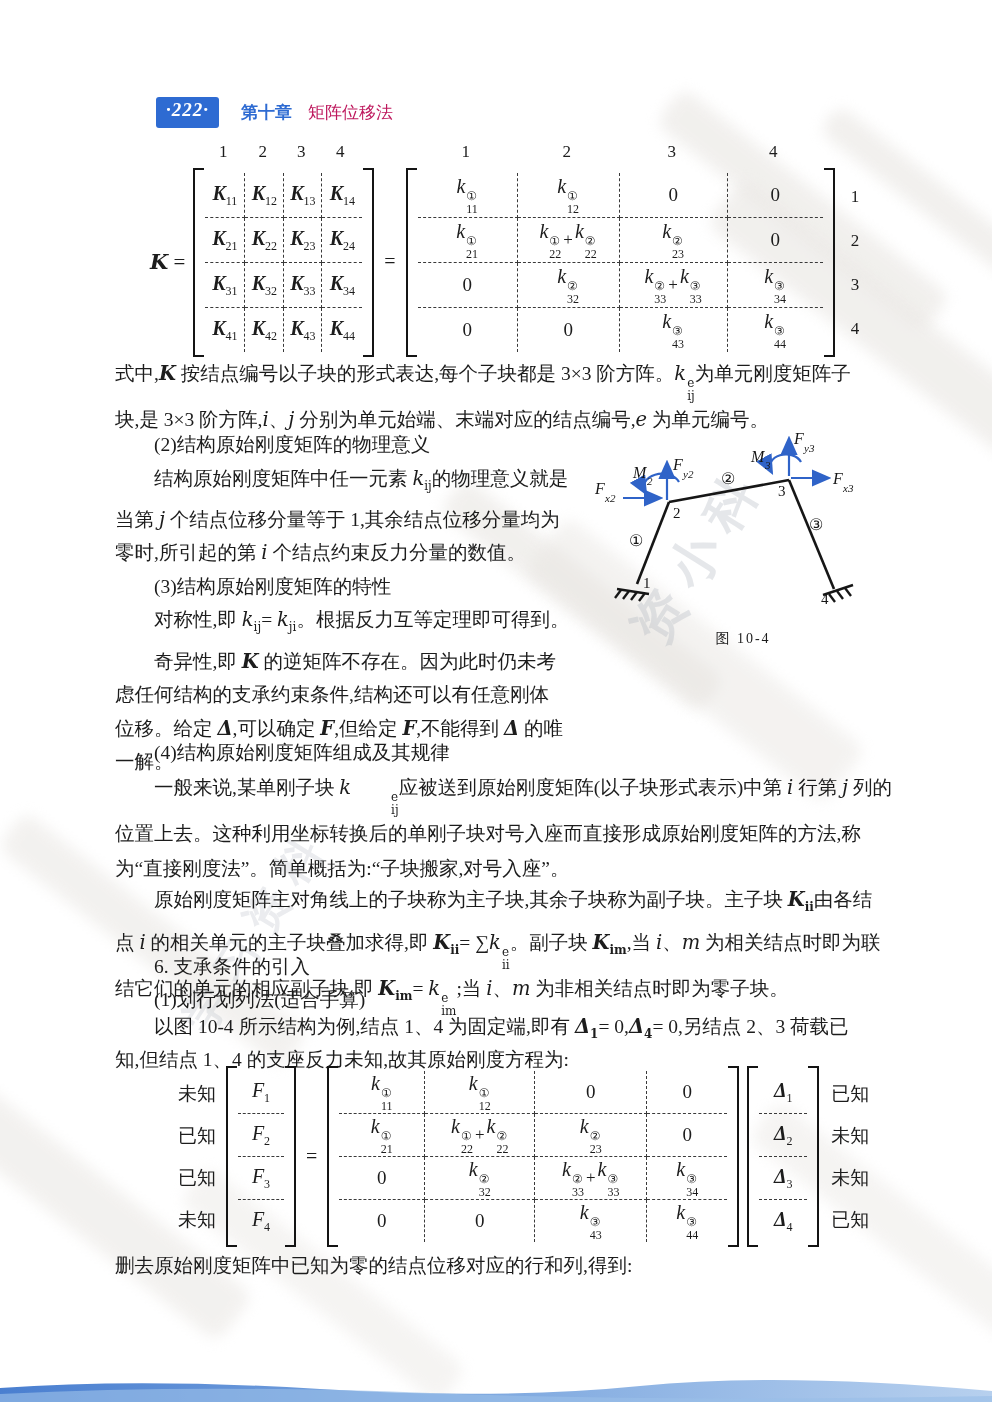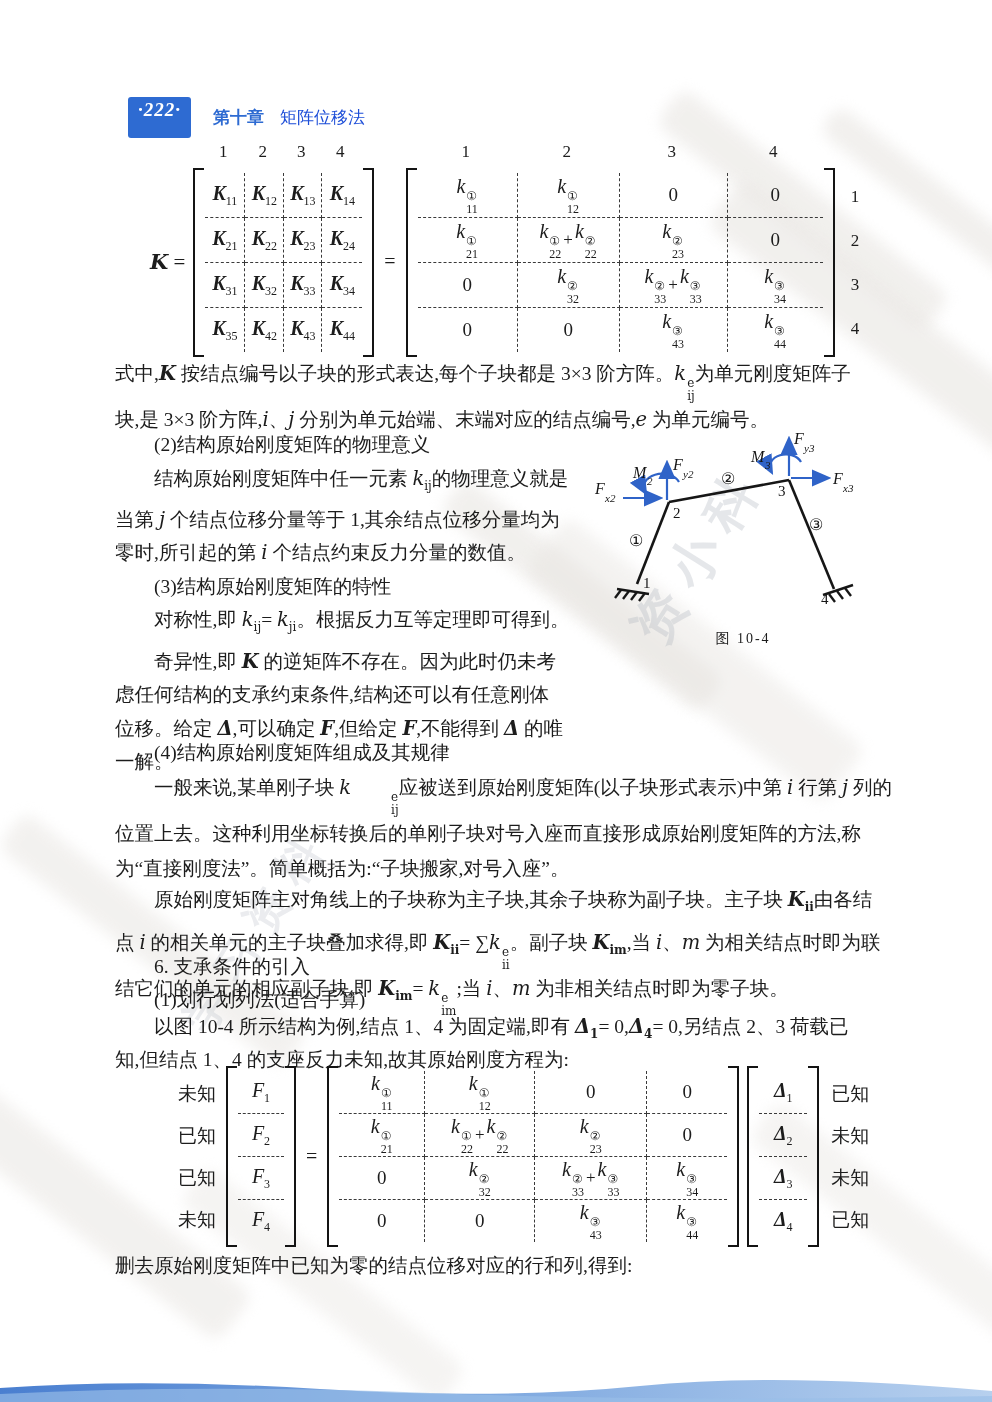--- a/index.html
+++ b/index.html
@@ -7,23 +7,23 @@
     width:992px;height:1402px;position:relative;overflow:hidden;background:#ffffff;
     font-family:"Liberation Serif","DejaVu Serif",serif;color:#1c1c1c;
   }
   .abs{position:absolute;}
   
   .streak{position:absolute;background:#e7e4e0;opacity:.55;filter:blur(7px);transform:rotate(-52deg);border-radius:14px;pointer-events:none;}
   .wmtext{position:absolute;color:rgba(168,174,186,.30);font-size:52px;font-weight:bold;transform:rotate(-58deg);letter-spacing:14px;pointer-events:none;white-space:nowrap;}
   
   .hdr{top:97px;left:128px;display:flex;align-items:center;gap:22px;}
   .badge{background:#2e6bd2;color:#fff;font-style:italic;font-weight:bold;font-size:19px;
-    padding:2px 10px 17px 10px;border-radius:3px;letter-spacing:1px;}
+    padding:2px 10px 7px 10px;border-radius:3px;letter-spacing:1px;margin-left:28px;}
   .chap{color:#2e6bd2;font-size:17px;font-weight:bold;font-family:Liberation Serif, serif;}
-  .chapt{color:#1d4ed8;font-size:17px;font-family:"Liberation Sans",sans-serif;margin-left:-6px;}
+  .chapt{color:#be185d;font-size:17px;font-family:"Liberation Sans",sans-serif;margin-left:-6px;}
   
   .eqrow{display:flex;align-items:center;}
   .lhsK{font-size:21px;margin-right:8px;}
   .vb{font-weight:bold;}
   .eqsign{font-size:20px;margin:0 10px;padding-top:24px;}
   .eqsign.nohd{padding-top:0;}
   .matcol{display:flex;flex-direction:column;}
   .hdrs{display:grid;height:26px;font-size:17px;}
   .hdrs span{text-align:center;}
   .matwrap{display:flex;}
@@ -138,21 +138,21 @@
           <span class="cell bR bB">
             <span class="term"><span class="vlet vb">K</span><sub>32</sub></span>
           </span>
           <span class="cell bR bB">
             <span class="term"><span class="vlet vb">K</span><sub>33</sub></span>
           </span>
           <span class="cell bB">
             <span class="term"><span class="vlet vb">K</span><sub>34</sub></span>
           </span>
           <span class="cell bR">
-            <span class="term"><span class="vlet vb">K</span><sub>35</sub></span>
+            <span class="term"><span class="vlet vb">K</span><sub>41</sub></span>
           </span>
           <span class="cell bR">
             <span class="term"><span class="vlet vb">K</span><sub>42</sub></span>
           </span>
           <span class="cell bR">
             <span class="term"><span class="vlet vb">K</span><sub>43</sub></span>
           </span>
           <span class="cell">
             <span class="term"><span class="vlet vb">K</span><sub>44</sub></span>
           </span>

